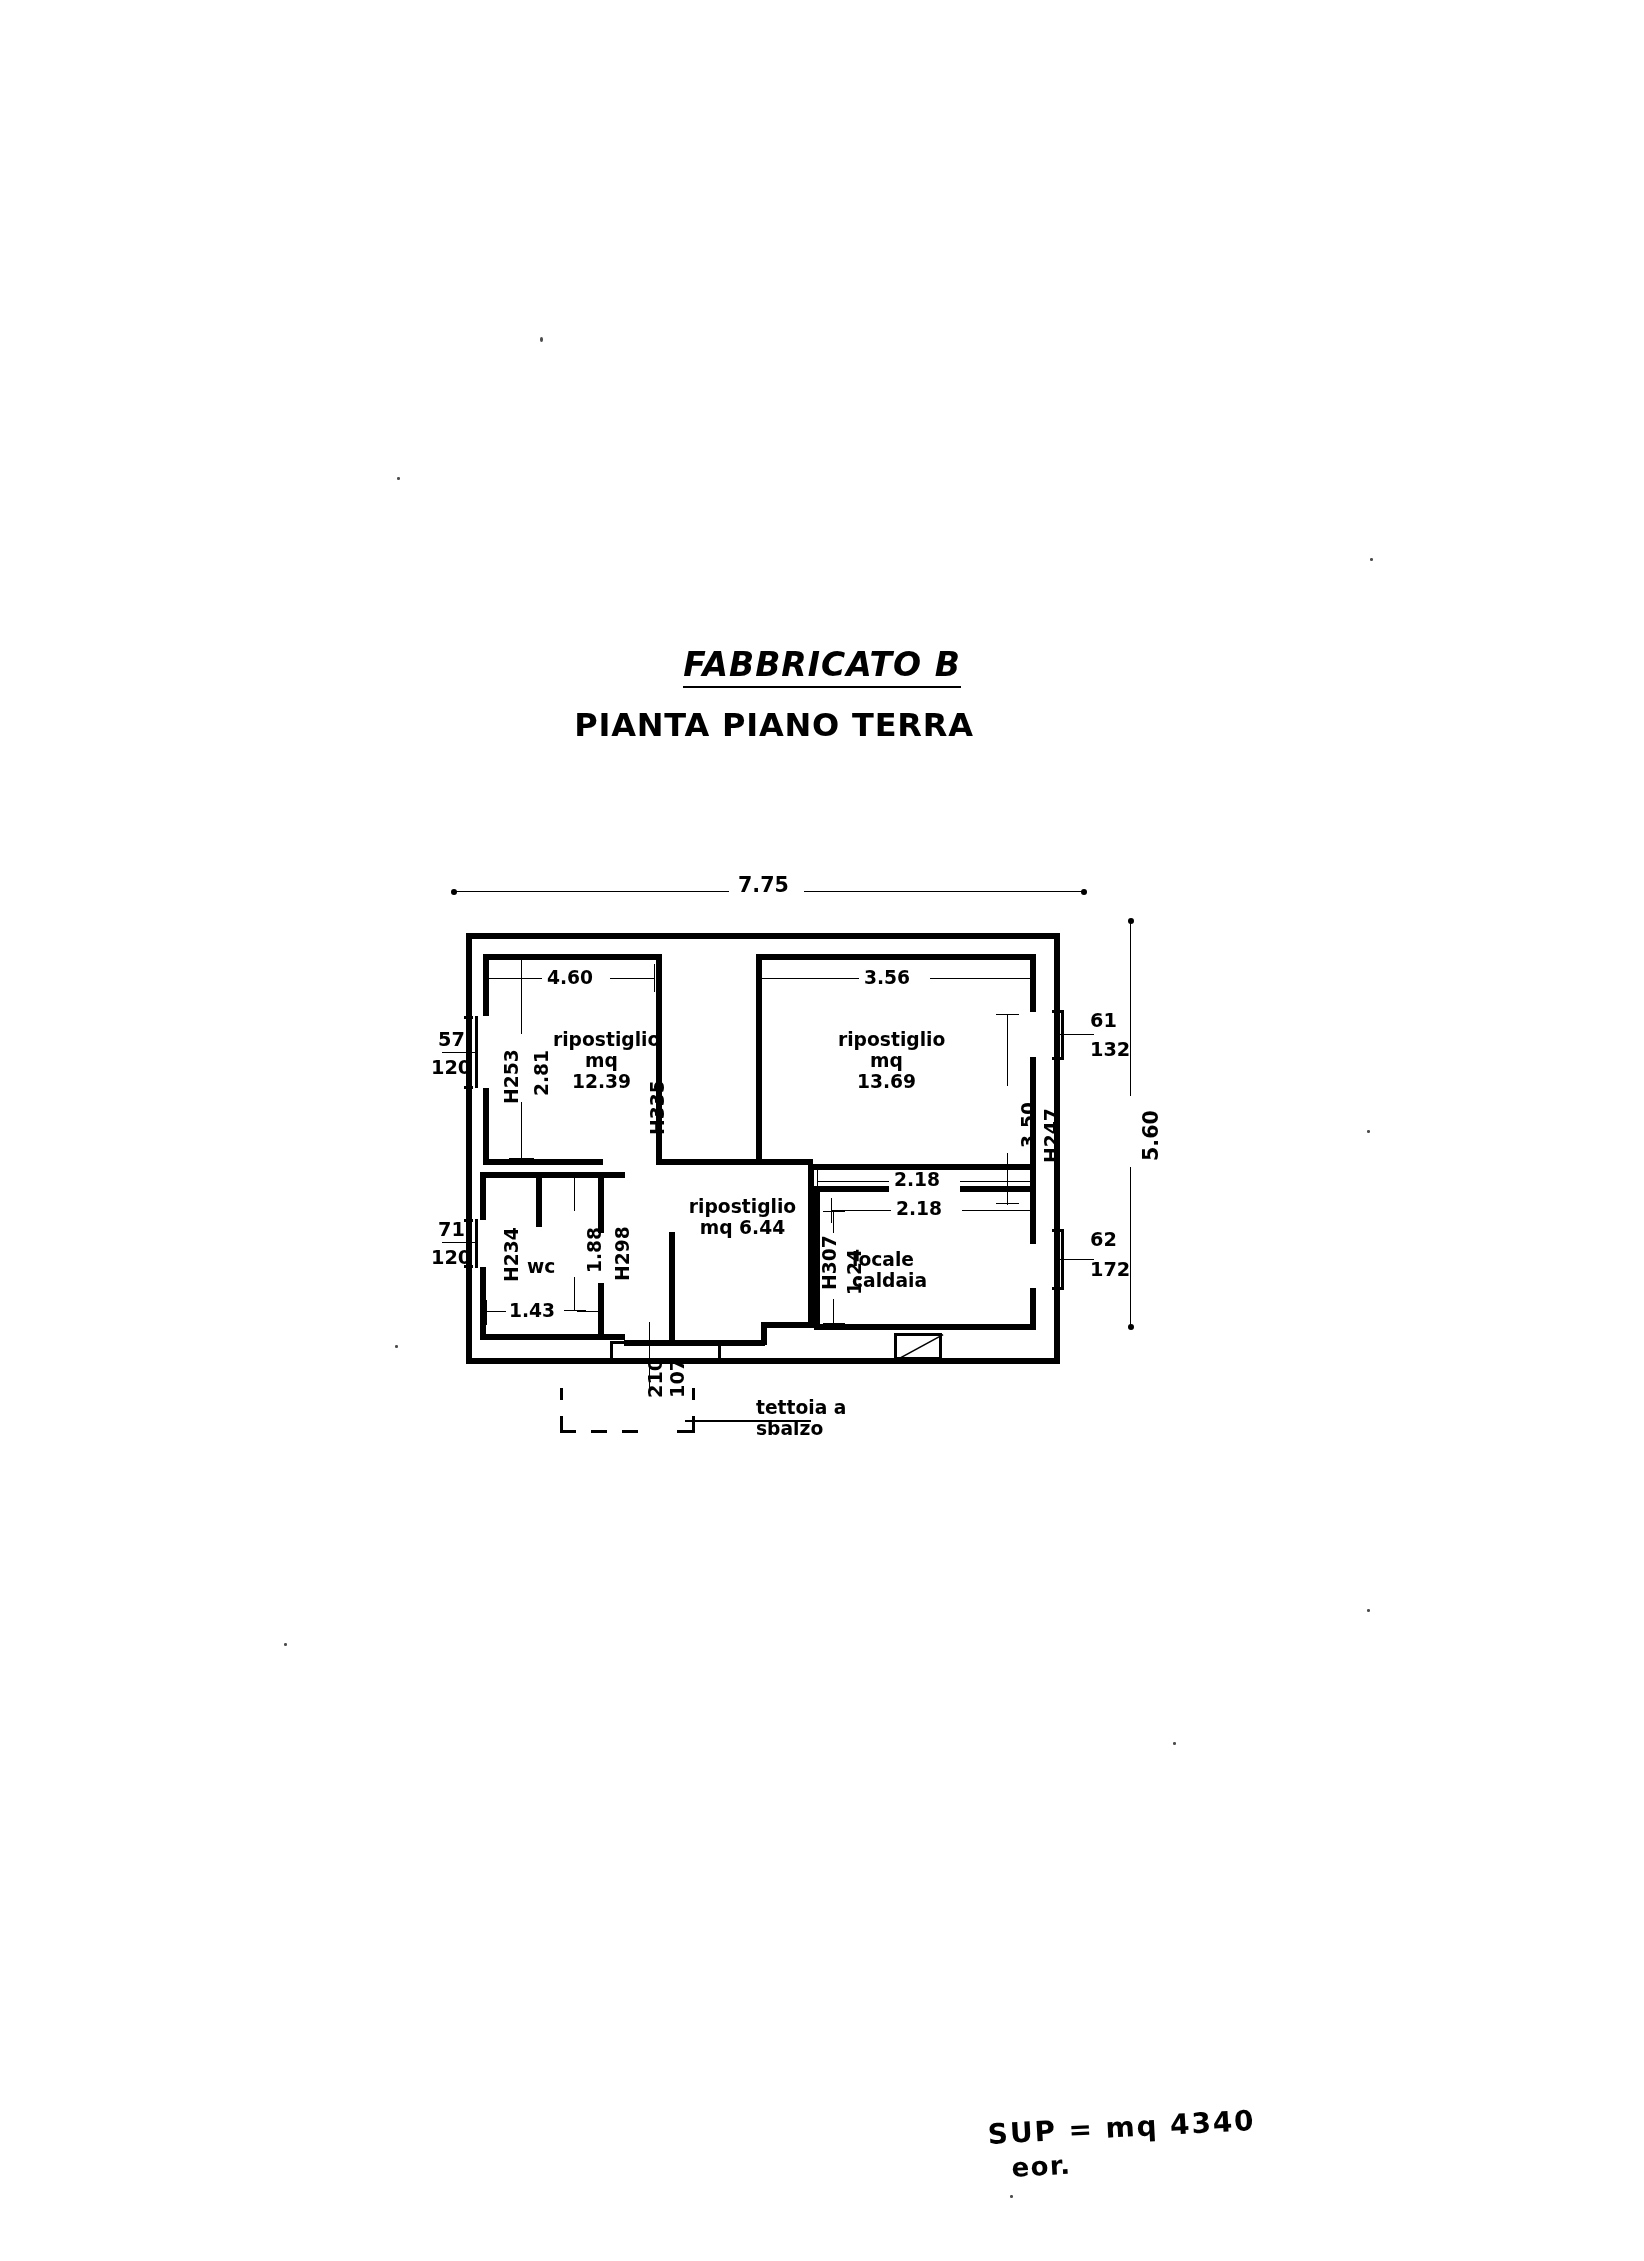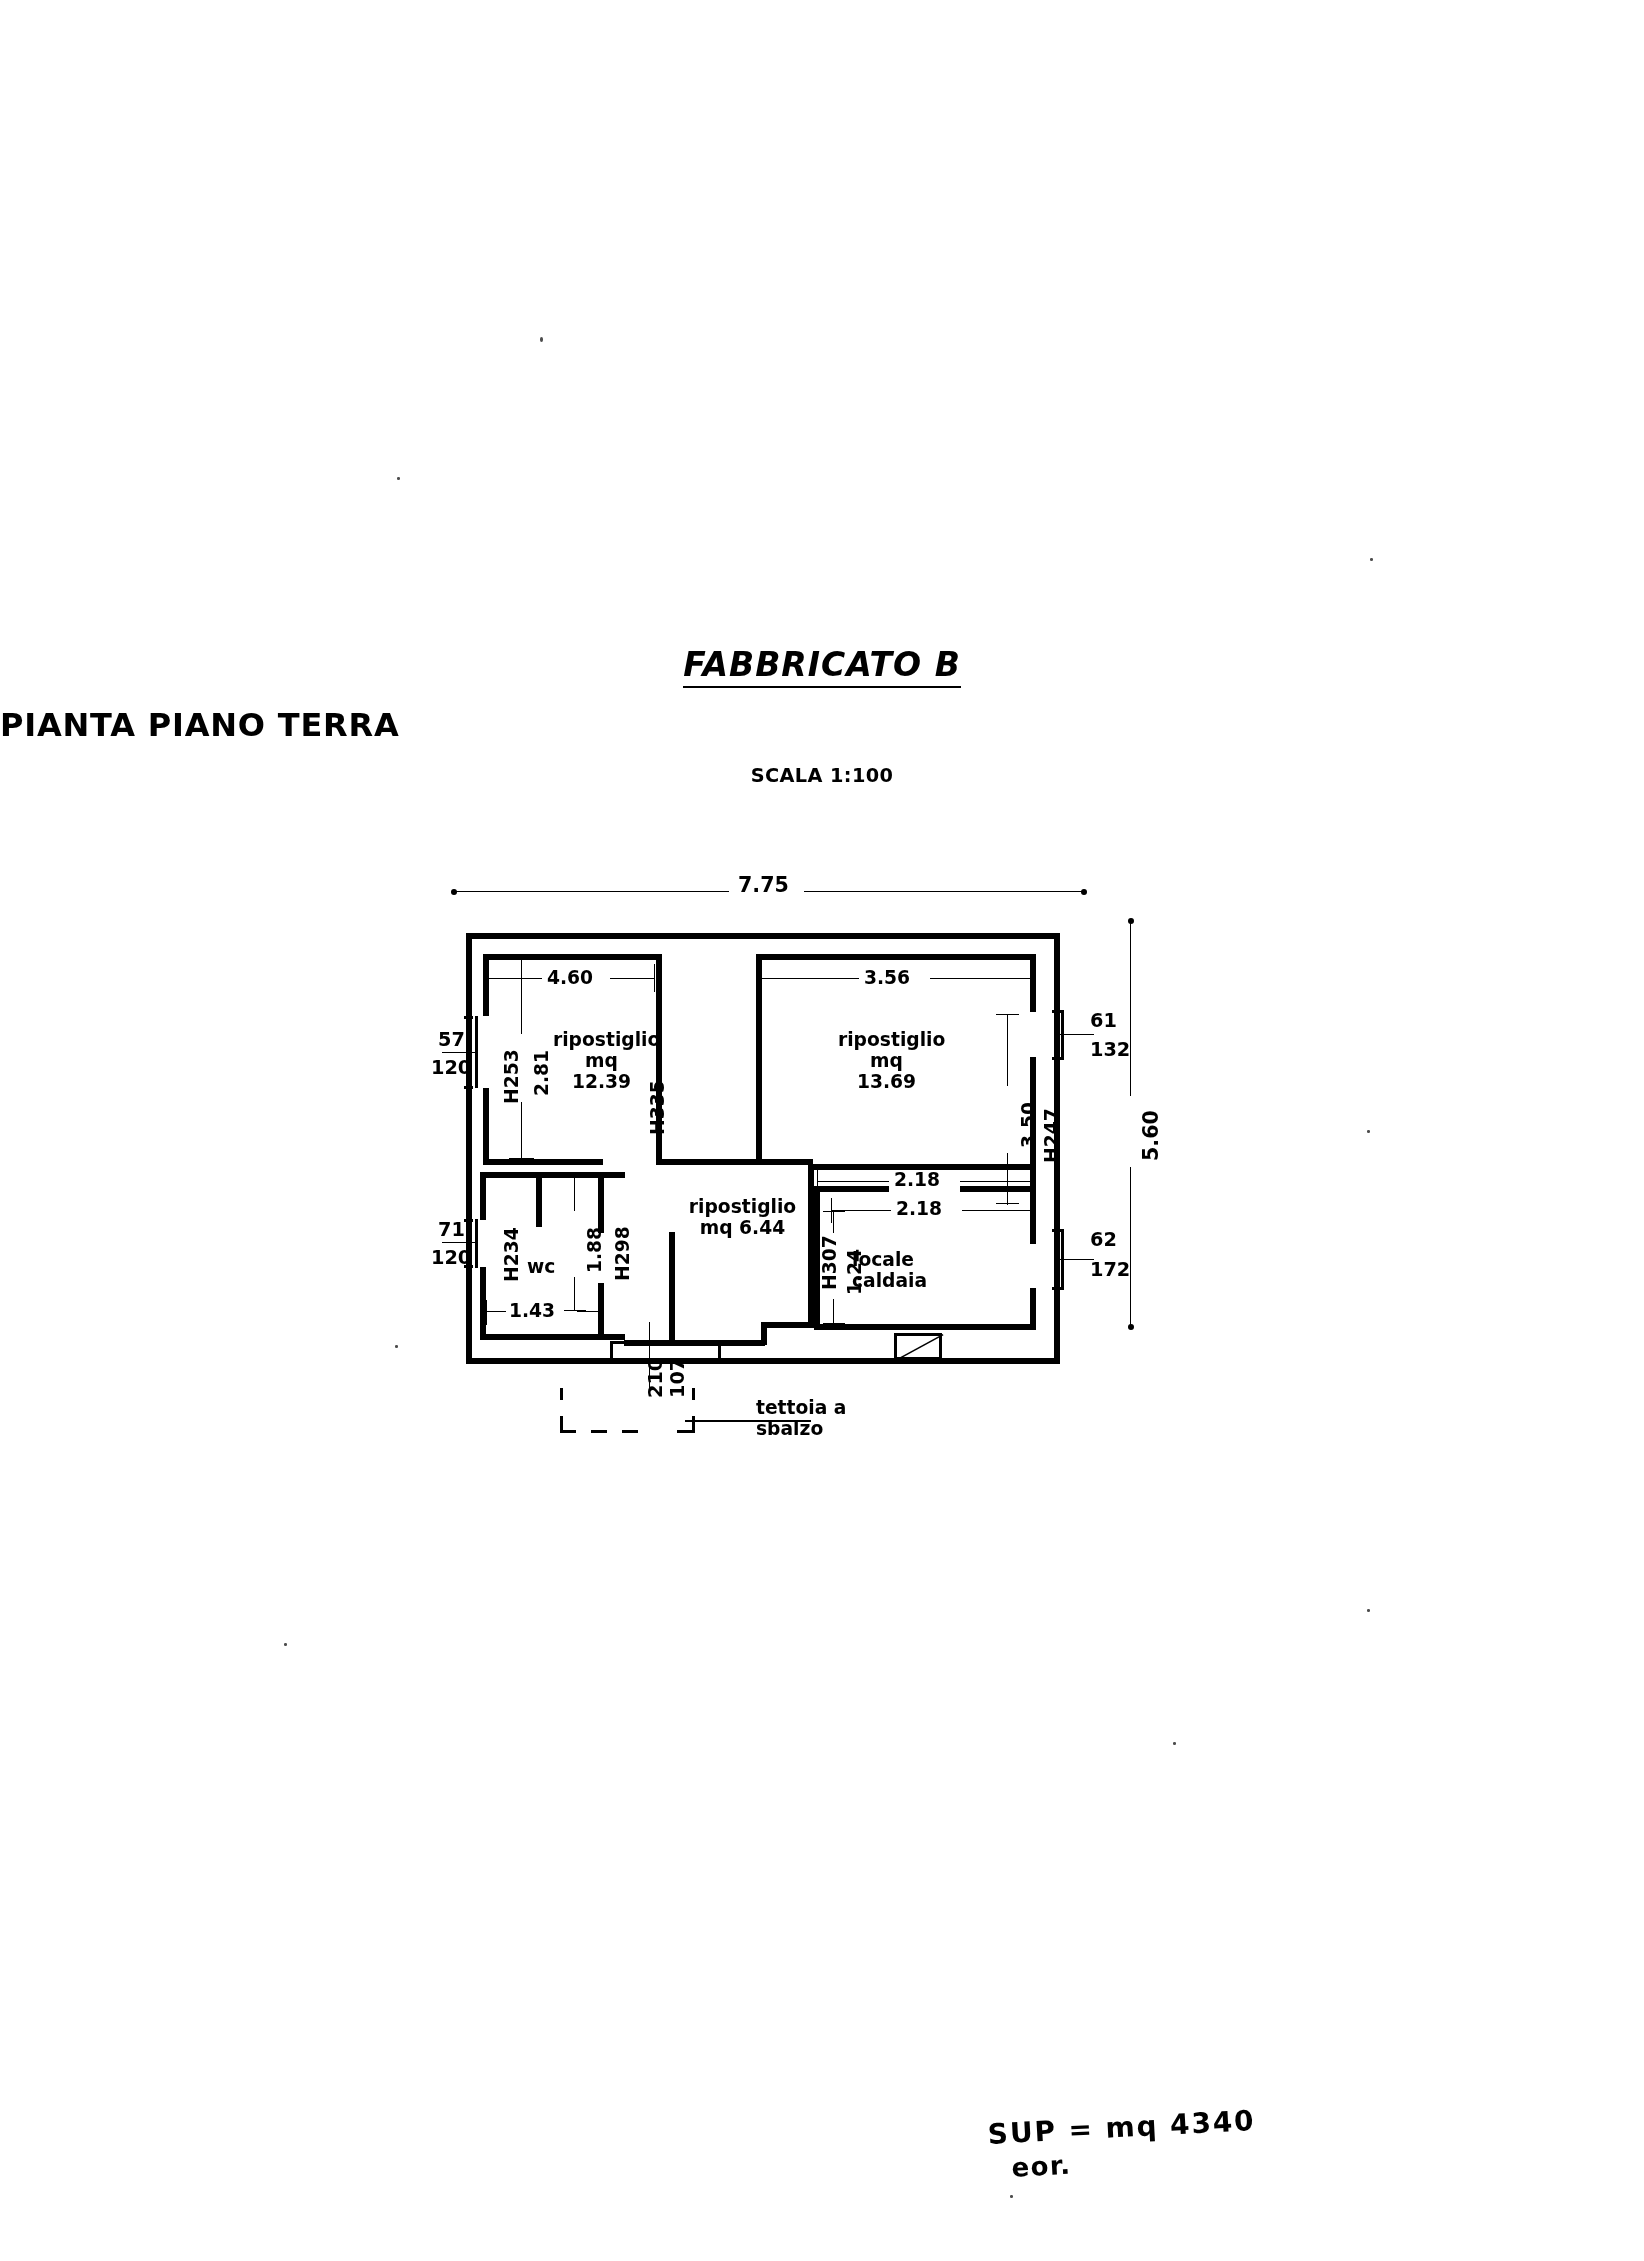--- a/index.html
+++ b/index.html
@@ -30,21 +30,21 @@
     font-family: "DejaVu Sans", sans-serif;
   }
   #title-fabbricato span.u {
     border-bottom: 2.6px solid #000;
     padding-bottom: 1.9px;
     font-style: italic;
   }
   #title-pianta {
     position: absolute;
     left: 0; top: 706px; width: 1548px;
-    text-align: left;
+    text-align: center;
     font-size: 32px;
     font-weight: bold;
     letter-spacing: 0.8px;
     font-family: "DejaVu Sans", sans-serif;
   }
   #title-scala {
     position: absolute;
     left: 0; top: 764px; width: 1644px;
     text-align: center;
     font-size: 19.3px;
@@ -132,21 +132,20 @@
 </style>
 </head>
 <body>
 
 <div id="page">
 
   <div id="title-fabbricato">
     <span class="u">FABBRICATO B</span>
   </div>
   <div id="title-pianta">PIANTA PIANO TERRA</div>
-  <div id="title-scala">SCALA 1:100</div>
 
   <div class="dimline-h" style="left:453px; top:891px; width:630px;"></div>
   <div class="dotcap" style="left:451px; top:889px;"></div>
   <div class="dotcap" style="left:1081px; top:889px;"></div>
 
   <div style="position:absolute; left:729px; top:883px; width:75px; height:17px; background:#fff;"></div>
   <div class="lbl dim-num" style="left:738px; top:874px; font-size:20.6px;">7.75</div>
 
   <div class="dimline-v" style="left:1130px; top:920px; height:408px;"></div>
   <div class="dotcap" style="left:1128px; top:918px;"></div>

